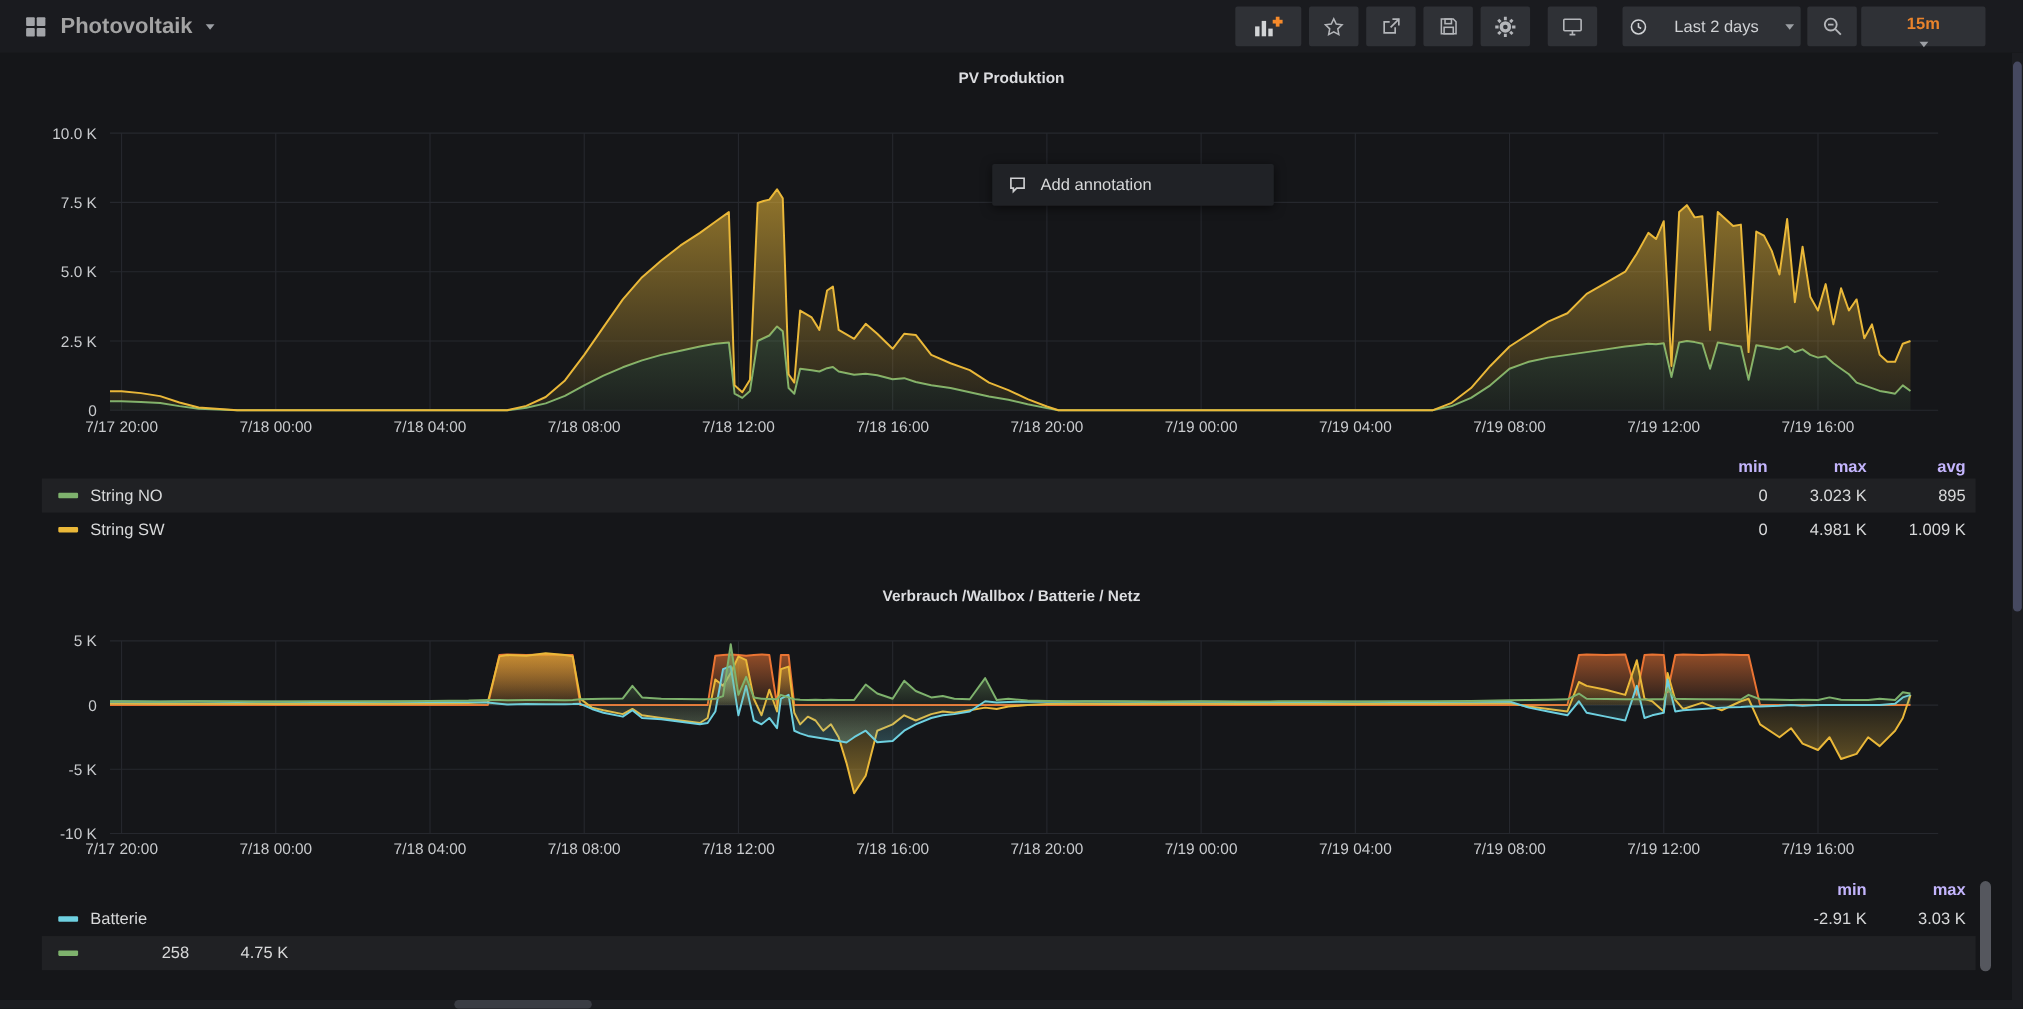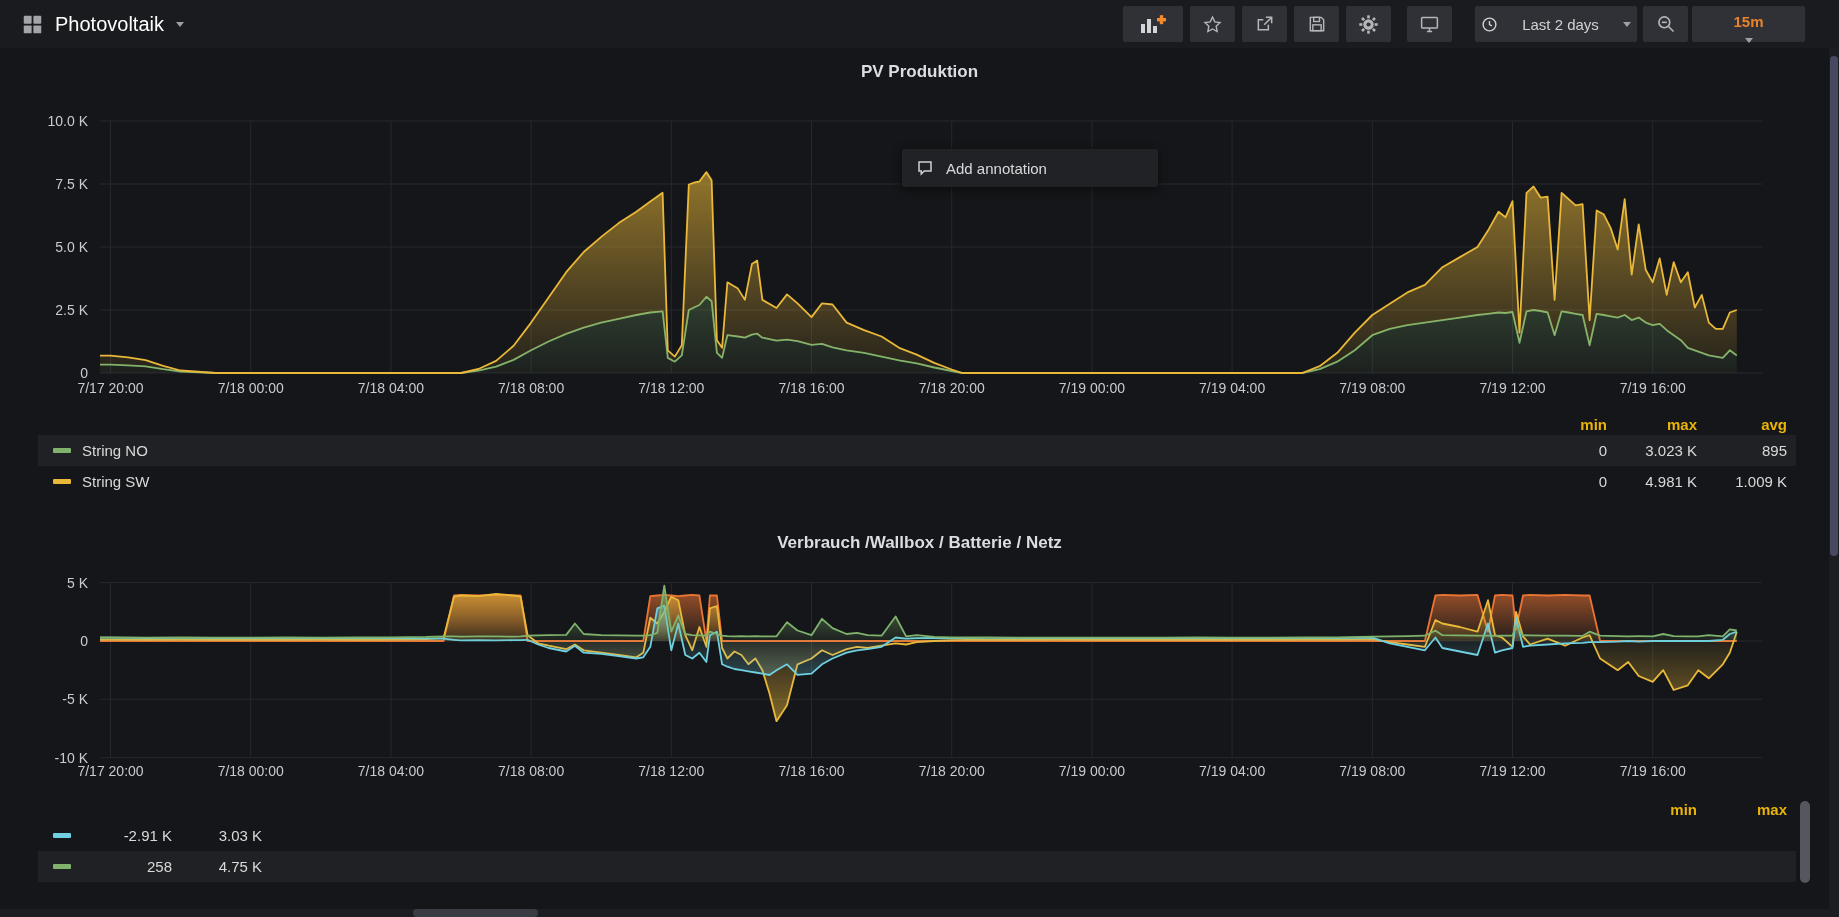--- a/index.html
+++ b/index.html
@@ -4,35 +4,35 @@
 <style>
   html,body{margin:0;padding:0;}
   body{
     width:1839px;height:917px;overflow:hidden;position:relative;
     background:#151619;color:#d8d9da;
     font-family:"Liberation Sans", sans-serif;
   }
   
   .topbar{position:absolute;left:0;top:0;width:1839px;height:48px;background:#1a1b1f;}
   .dash-nav{position:absolute;left:22px;top:0;height:48px;display:flex;align-items:center;gap:12px;cursor:pointer;}
-  .dash-title{font-size:20px;color:#ffffff;font-weight:400;}
+  .dash-title{font-size:20px;color:#a3a3a3;font-weight:700;}
   .caret{display:inline-block;width:0;height:0;border-left:4px solid transparent;border-right:4px solid transparent;border-top:5px solid #9da0a5;}
   .hbtn{position:absolute;top:6px;height:36px;background:#2f3136;border-radius:2px;
         display:flex;align-items:center;justify-content:center;gap:8px;cursor:pointer;color:#b4b6ba;}
   .hbtn svg{display:block;}
   .tp-label{font-size:15px;color:#d0d2d5;font-weight:500;}
   .refresh-label{font-size:15px;font-weight:700;}
   
-  .panel-title{position:absolute;left:0;width:1839px;text-align:center;font-size:17px;font-weight:700;color:#dcdde0;}
+  .panel-title{position:absolute;left:0;width:1839px;text-align:center;font-size:14px;font-weight:700;color:#dcdde0;}
   svg.chart{position:absolute;left:0;}
   svg.chart .grid{stroke:#26282e;stroke-width:1;}
   svg.chart text{fill:#c9cbce;font-size:14px;font-family:"Liberation Sans",sans-serif;}
   
   .legend{position:absolute;left:38px;width:1758px;font-size:15px;}
-  .lg-header{display:flex;height:22px;align-items:center;color:#eab308;font-weight:700;}
+  .lg-header{display:flex;height:22px;align-items:center;color:#c4b5fd;font-weight:700;}
   .lg-row{display:flex;height:31px;align-items:center;color:#d8d9da;}
   .lg-row.alt{background:rgba(255,255,255,0.05);}
   .lg-swatch{width:18px;height:5px;border-radius:1px;margin:0 11px 0 15px;flex:none;}
   .lg-name{flex:1;}
   .lg-val{width:90px;text-align:right;flex:none;}
   .lg-pad{width:9px;flex:none;}
   
   .anno-pop{position:absolute;left:902px;top:149px;width:256px;height:38px;background:#202226;border-radius:2px;
             box-shadow:0 2px 10px rgba(0,0,0,.55);display:flex;align-items:center;gap:12px;padding-left:14px;
             box-sizing:border-box;cursor:pointer;z-index:5;}
@@ -288,20 +288,21 @@
   </svg>
 <div class="legend" id="legend2" style="top:798px;">
     <div class="lg-header">
       <span class="lg-name"></span>
       <span class="lg-val">min</span>
       <span class="lg-val">max</span>
       <span class="lg-pad"></span>
     </div>
     <div class="lg-row">
       <span class="lg-swatch" style="background: rgb(110, 208, 224);"></span>
+      <span class="lg-name">Batterie</span>
       <span class="lg-val">-2.91 K</span>
       <span class="lg-val">3.03 K</span>
       <span class="lg-pad"></span>
     </div>
     <div class="lg-row alt">
       <span class="lg-swatch" style="background: rgb(126, 178, 109);"></span>
       <span class="lg-val">258</span>
       <span class="lg-val">4.75 K</span>
       <span class="lg-pad"></span>
     </div>

